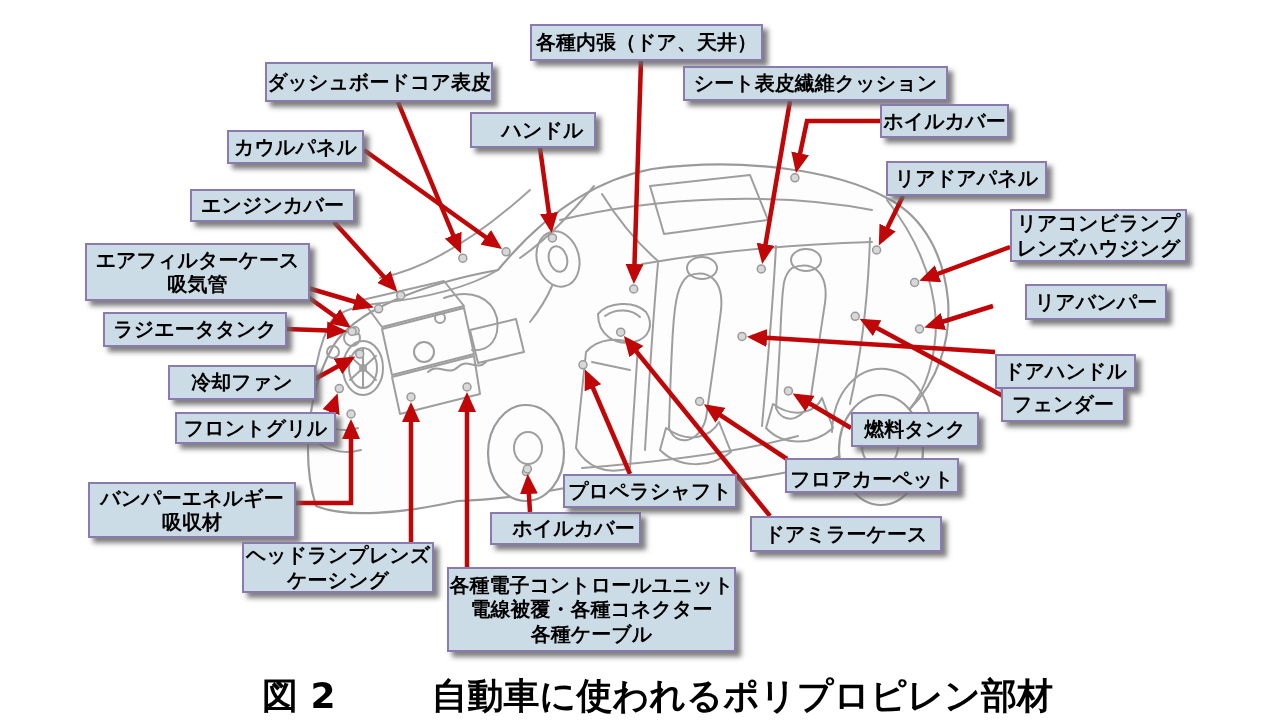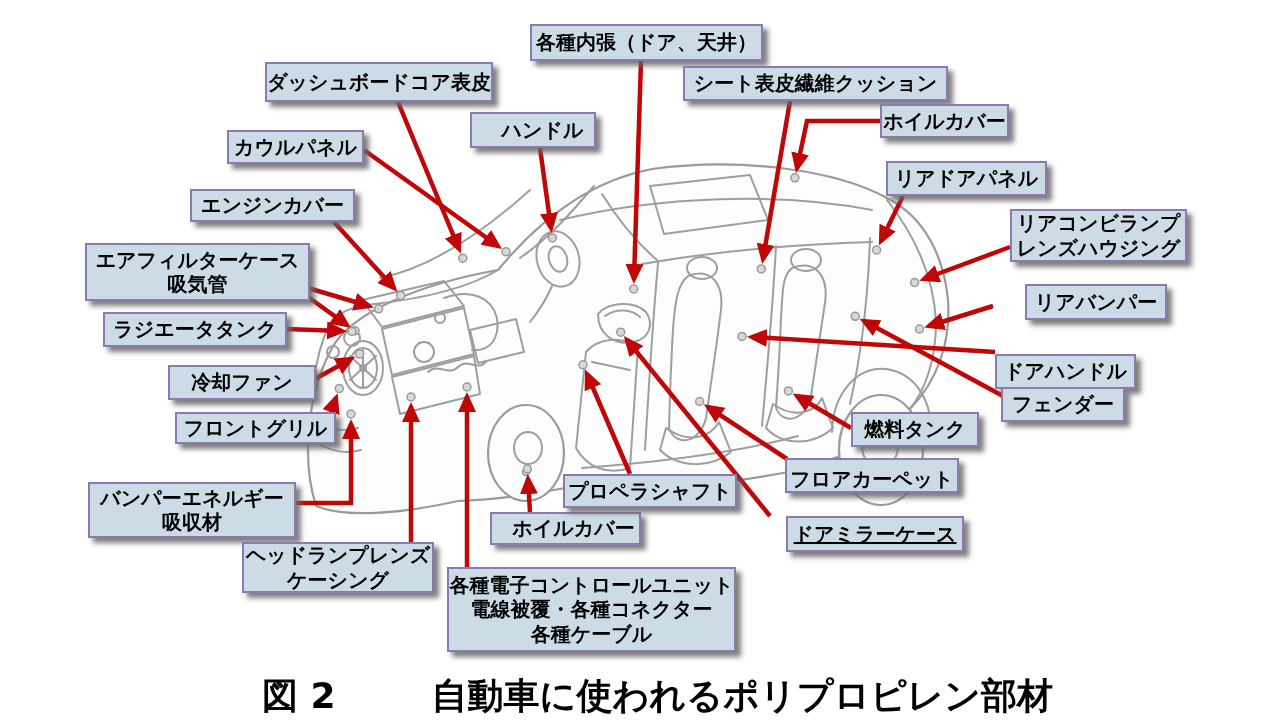--- a/index.html
+++ b/index.html
@@ -209,21 +209,21 @@
       </div>
       <div class="label" style="left: 1001px; top: 387px; width: 124px; height: 35px;">
         <span>フェンダー</span>
       </div>
       <div class="label" style="left: 851px; top: 412px; width: 128px; height: 35px;">
         <span>燃料タンク</span>
       </div>
       <div class="label" style="left: 785px; top: 458px; width: 174px; height: 35px; align-items: flex-end;">
         <span>フロアカーペット</span>
       </div>
-      <div class="label" style="left: 786px; top: 516px; width: 178px; height: 36px; text-decoration: underline;">
+      <div class="label" style="left: 750px; top: 516px; width: 192px; height: 36px;">
         <span>ドアミラーケース</span>
       </div>
       <div class="label" style="left: 190px; top: 189px; width: 165px; height: 33px;">
         <span>エンジンカバー</span>
       </div>
       <div class="label" style="left: 227px; top: 130px; width: 137px; height: 34px;">
         <span>カウルパネル</span>
       </div>
       <div class="label" style="left: 85px; top: 243px; width: 225px; height: 58px;">
         <span>エアフィルターケース<br>吸気管</span>

